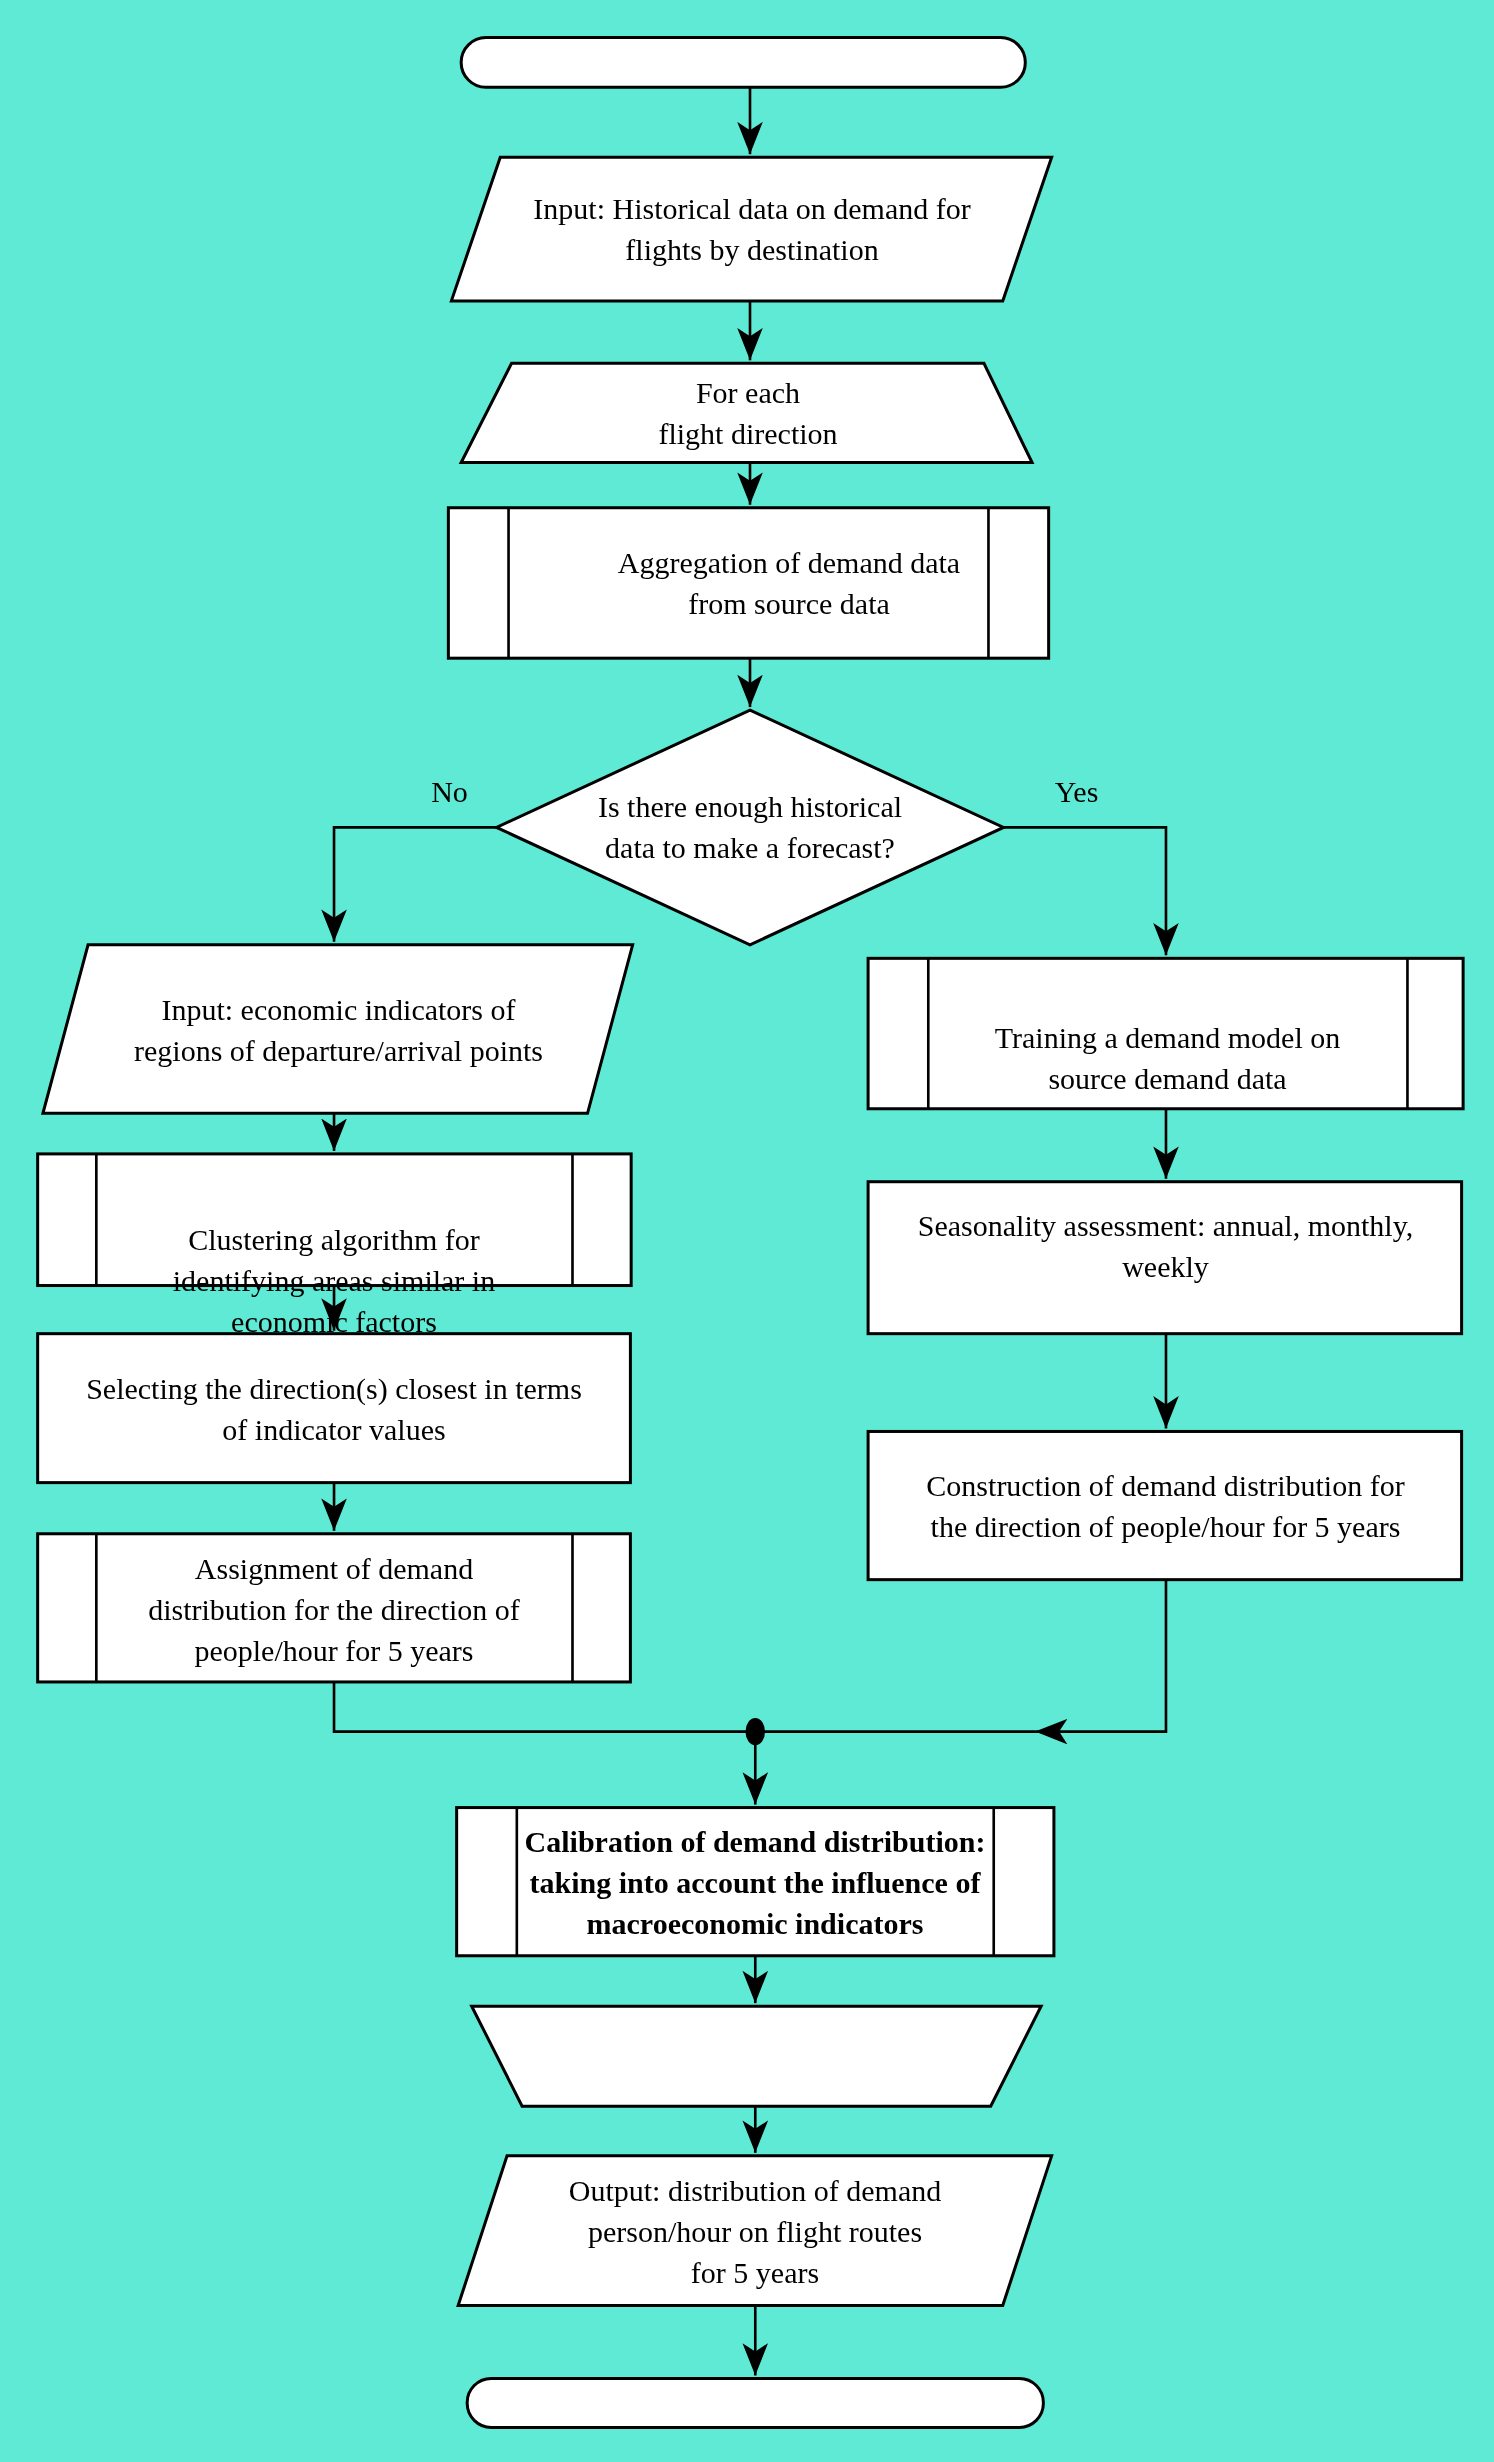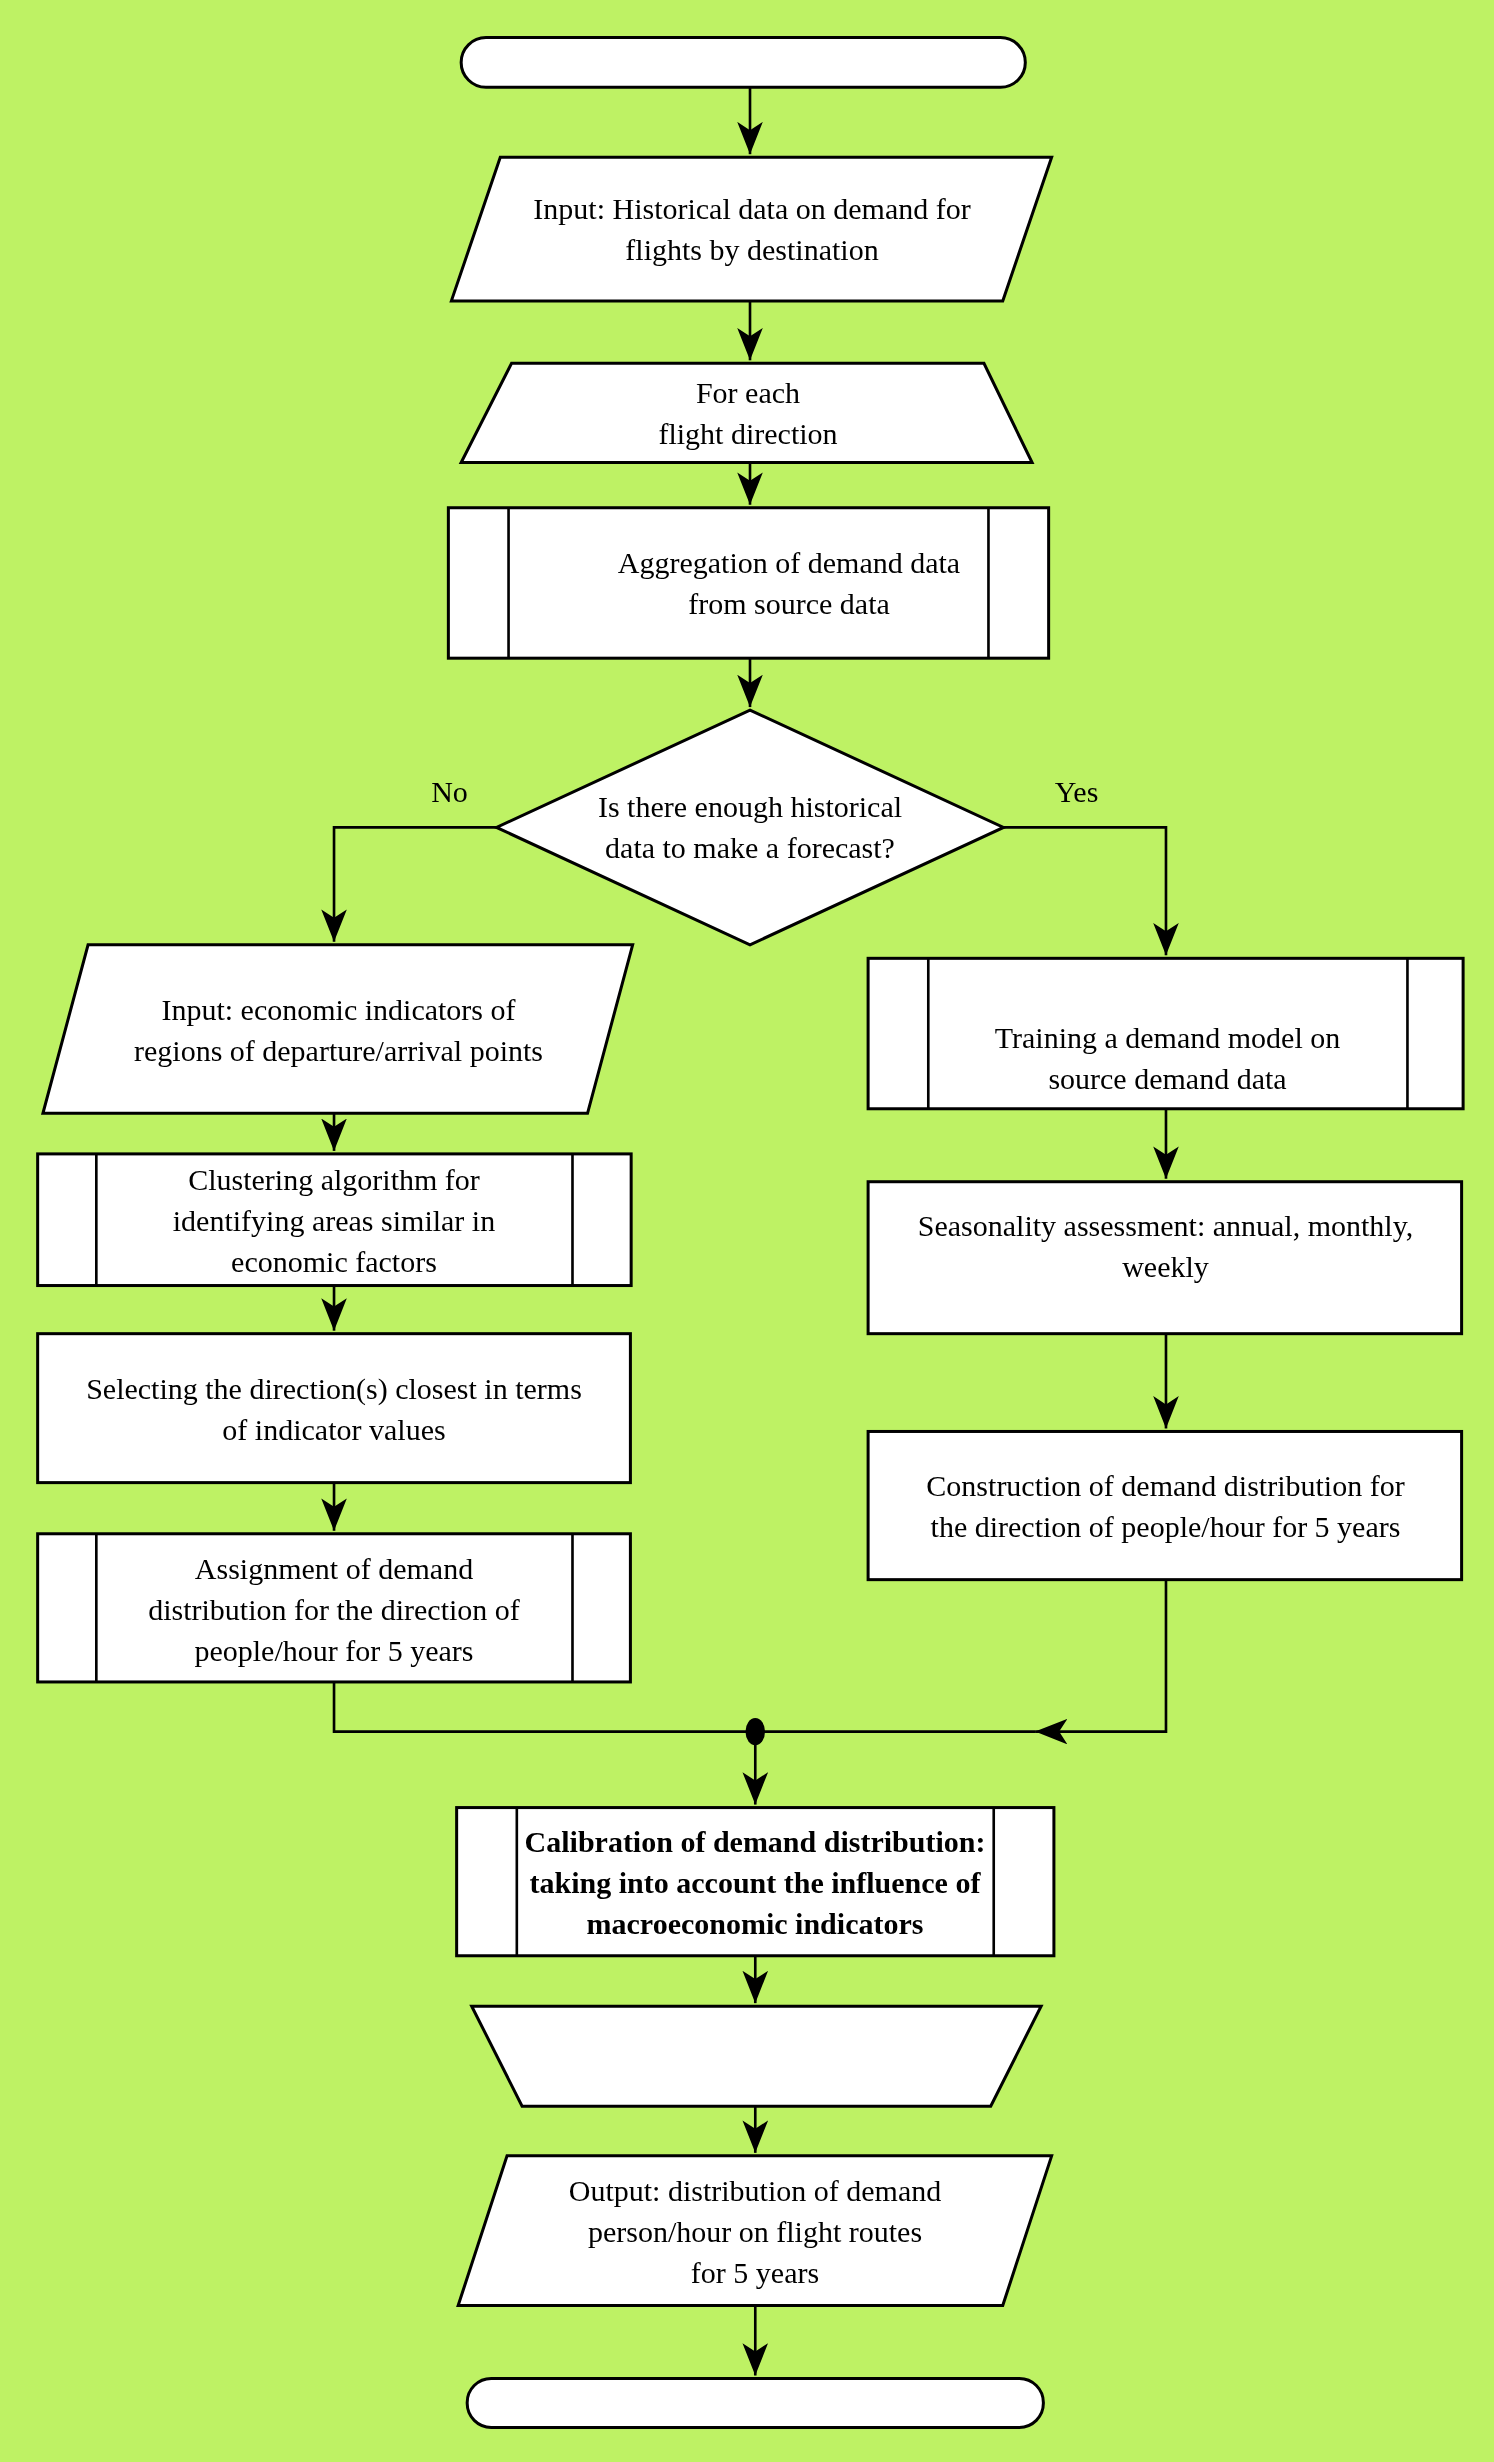--- a/index.html
+++ b/index.html
@@ -1,20 +1,20 @@
 <!DOCTYPE html>
 <html style="font-size:12px"><head>
 <meta charset="utf-8">
 <style>
   html, body { margin: 0; padding: 0; background: #ffffff; }
   #canvas {
     position: relative;
     width: 1494px;
     height: 2462px;
-    background: #bef264;
+    background: #5eead4;
     font-family: "Liberation Serif", "DejaVu Serif", serif;
     color: #000000;
   }
   #shapes { position: absolute; left: 0; top: 0; width: 1494px; height: 2462px; }
   .node-label {
     position: absolute;
     display: flex;
     align-items: center;
     justify-content: center;
     text-align: center;
@@ -126,21 +126,21 @@
   <div class="node-label" style="left:528px; top:755px; width:444px; height:144px;">Is there enough historical
 data to make a forecast?</div>
 
   <div class="edge-label" style="left:412px; top:770px; width:75px; height:42px;">No</div>
 
   <div class="edge-label" style="left:1035px; top:770px; width:83px; height:42px;">Yes</div>
 
   <div class="node-label" style="left:75px; top:945px; width:527px; height:169px;">Input: economic indicators of
 regions of departure/arrival points</div>
 
-  <div class="node-label" style="left:96px; top:1154px; width:476px; height:132px;">Clustering algorithm for
+  <div class="node-label" style="left:96px; top:1214px; width:476px; height:132px;">Clustering algorithm for
 identifying areas similar in
 economic factors</div>
 
   <div class="node-label" style="left:39px; top:1334px; width:590px; height:149px;">Selecting the direction(s) closest in terms
 of indicator values</div>
 
   <div class="node-label" style="left:96px; top:1534px; width:476px; height:151px;">Assignment of demand
 distribution for the direction of
 people/hour for 5 years</div>
 

